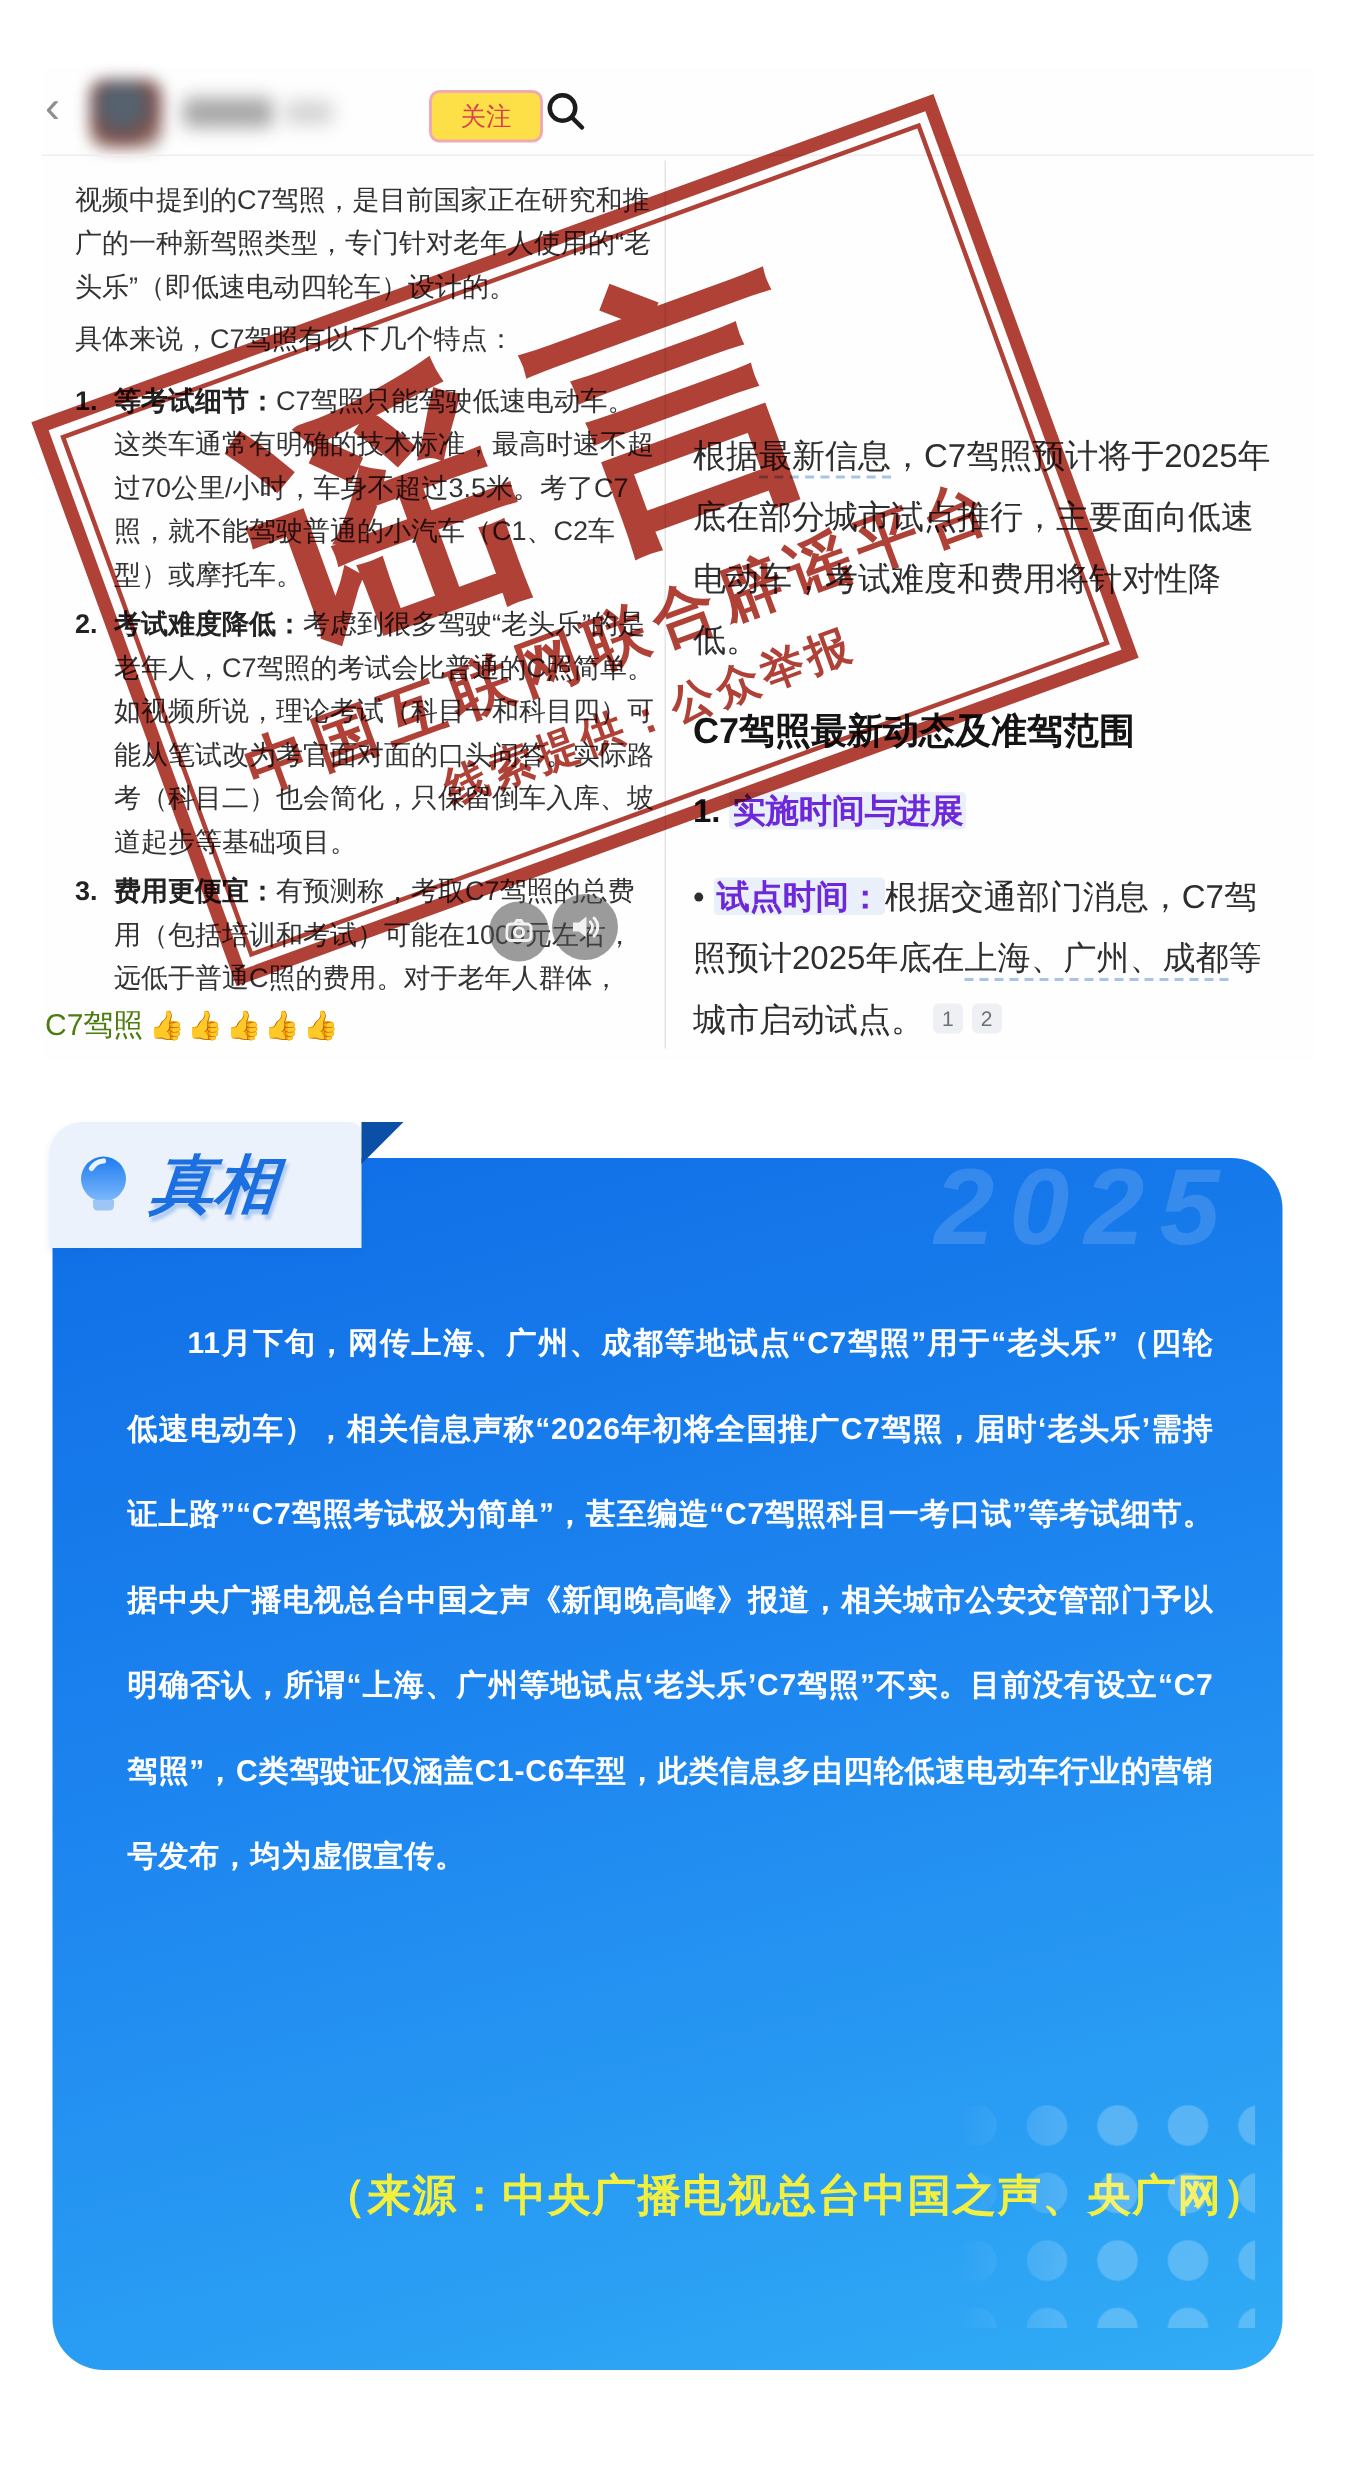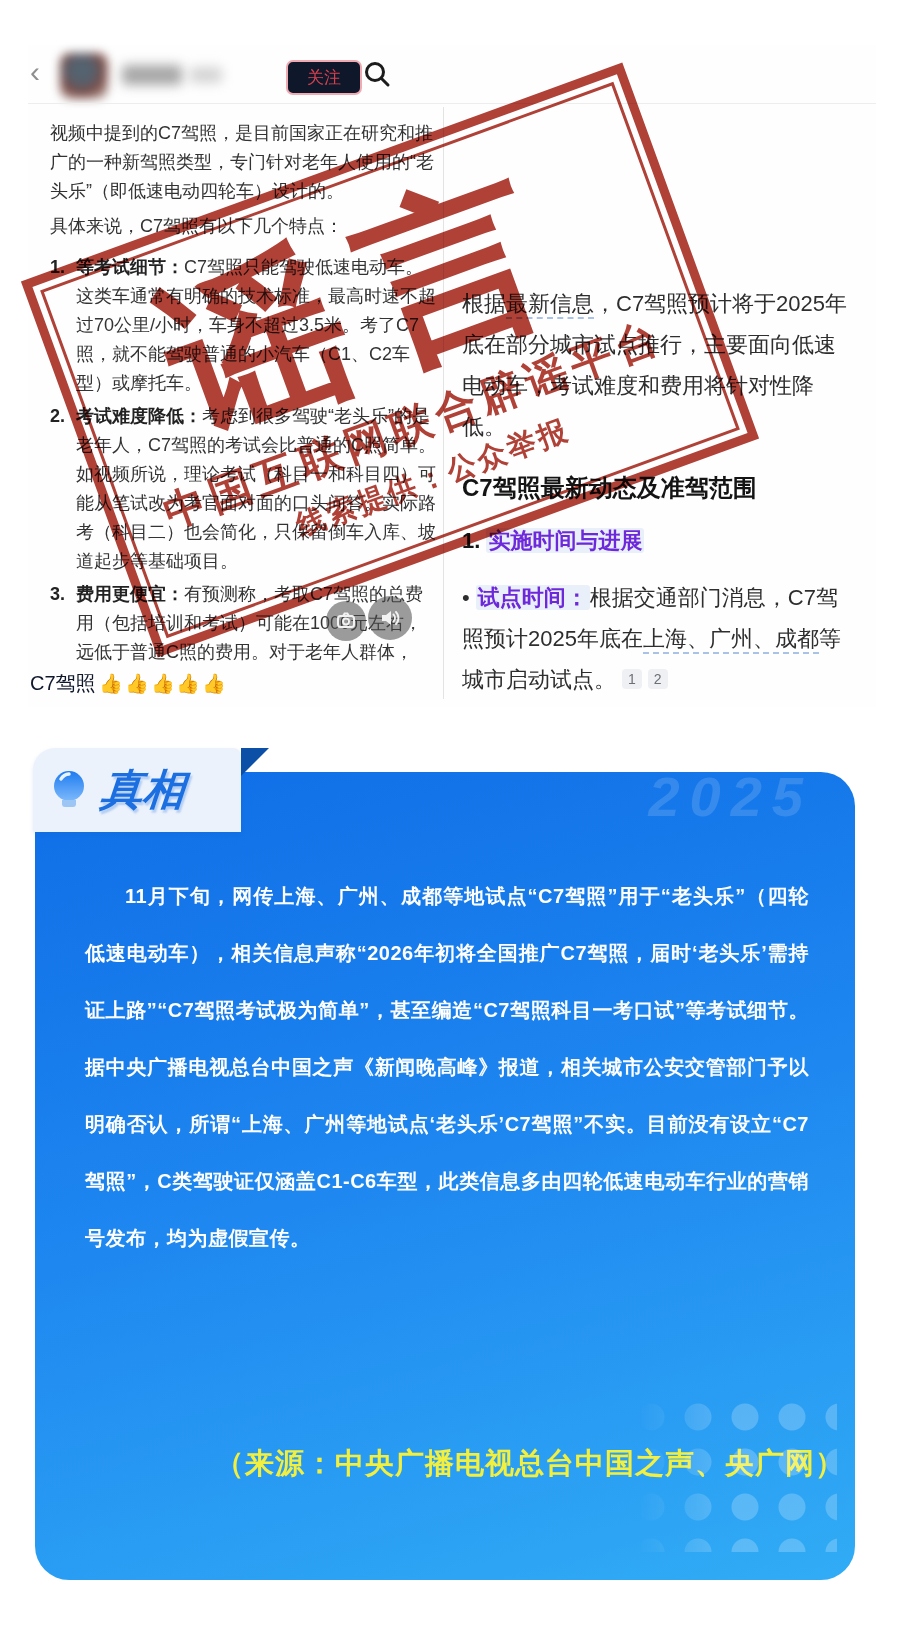--- a/index.html
+++ b/index.html
@@ -12,33 +12,33 @@
   .shot-header{position:absolute;top:6px;left:0;right:0;height:52px;}
   .back-icon{position:absolute;left:2px;top:4px;font-size:30px;color:#8f8f8f;line-height:34px;}
   .avatar{position:absolute;left:32px;top:2px;width:48px;height:46px;border-radius:10px;
     background:radial-gradient(circle at 45% 38%, #55626f 0 32%, #7c4a44 58%, #b6a49e 85%);
     filter:blur(5px);}
   .name-blur{position:absolute;left:94px;top:14px;width:60px;height:20px;background:#8a8a8a;
     filter:blur(6px);opacity:.75;border-radius:4px;}
   .name-blur2{position:absolute;left:162px;top:16px;width:32px;height:16px;background:#aaa;
     filter:blur(6px);opacity:.5;border-radius:4px;}
   .follow-btn{position:absolute;left:258px;top:9px;width:72px;height:31px;border:2px solid #f0aab2;
-    border-radius:7px;color:#d8414e;font-size:17px;line-height:31px;text-align:center;background:#0f172a;}
+    border-radius:7px;color:#d8414e;font-size:17px;line-height:31px;text-align:center;background:#fde047;}
   .search{position:absolute;left:334px;top:8px;width:30px;height:30px;}
   .shot-divider{position:absolute;top:58px;left:0;right:0;height:1px;background:#ededed;}
   .col-divider{position:absolute;left:415px;top:62px;height:592px;width:1px;background:#e3e3e3;}
 
   .col-left{position:absolute;left:22px;top:74px;width:390px;font-size:18px;line-height:29px;color:#333;}
   .col-left p{margin:0;}
   .p2{margin-top:6px !important;}
   .list{margin-top:12px;}
   .item{position:relative;padding-left:26px;margin-top:4px;}
   .item-num{position:absolute;left:0;top:0;font-weight:700;color:#222;}
   .item-title{font-weight:700;color:#222;}
-  .shot-footer{position:absolute;left:2px;top:625px;font-size:20px;color:#0f172a;}
+  .shot-footer{position:absolute;left:2px;top:625px;font-size:20px;color:#4d7c0f;}
   .thumbs{font-size:19px;letter-spacing:2px;margin-left:4px;}
 
   .col-right{position:absolute;left:434px;top:74px;width:392px;color:#2e2e2e;}
   .r-para{margin:164px 0 0 0;font-size:22px;line-height:41px;}
   .r-heading{margin:24px 0 0 0;font-size:24px;line-height:34px;font-weight:800;color:#141414;}
   .r-sub{margin:20px 0 0 0;font-size:22px;line-height:32px;font-weight:800;color:#141414;}
   .r-bullet{margin:20px 0 0 0;font-size:22px;line-height:41px;}
   .hl{background:#e9f0fa;border-radius:3px;padding:0 2px;font-weight:800;color:#6d28d9;}
   .dashed{border-bottom:2px dashed #a9c3e8;padding-bottom:1px;}
   .cite{display:inline-block;background:#eef0f4;color:#6b6f76;font-size:14px;line-height:20px;
@@ -62,21 +62,21 @@
   
   .truth-tab{position:absolute;left:33px;top:748px;width:208px;height:84px;background:#ecf2fb;
     border-radius:22px 8px 0 2px;z-index:6;display:flex;align-items:center;padding-left:16px;
     box-sizing:border-box;box-shadow:0 2px 4px rgba(30,90,180,.12);}
   .tab-fold{position:absolute;left:241px;top:748px;width:0;height:0;z-index:6;
     border-left:28px solid #0b4fa6;border-bottom:28px solid transparent;}
   .tab-label{font-size:42px;font-weight:800;font-style:italic;color:#1b6fe0;margin-left:12px;
     transform:skewX(-5deg);text-shadow:2px 3px 2px rgba(27,111,224,.28);}
   .truth-card{position:absolute;left:35px;top:772px;width:820px;height:808px;border-radius:34px;
     background:linear-gradient(165deg,#0f6de6 0%,#1e87f0 48%,#31acf5 100%);overflow:hidden;z-index:5;}
-  .watermark{position:absolute;top:-8px;right:42px;font-size:56px;font-weight:800;font-style:italic;
+  .watermark{position:absolute;top:-8px;right:32px;font-size:72px;font-weight:800;font-style:italic;
     color:rgba(255,255,255,.14);letter-spacing:10px;}
   .card-body{position:absolute;left:50px;right:46px;top:96px;font-size:20px;font-weight:700;
     color:#ffffff;line-height:57px;text-align:justify;text-indent:2em;letter-spacing:.5px;margin:0;}
   .card-source{position:absolute;left:0;right:0;top:672px;text-align:center;padding-left:170px;
     box-sizing:border-box;font-size:29px;font-weight:700;color:#f2ef3f;letter-spacing:1px;}
   .card-dots{position:absolute;right:18px;bottom:28px;width:200px;height:150px;
     background-image:radial-gradient(circle at 14px 15px, rgba(255,255,255,.22) 13px, rgba(255,255,255,0) 14px);
     background-size:47px 45px;
     -webkit-mask-image:linear-gradient(to left,#000 55%,transparent);
     mask-image:linear-gradient(to left,#000 55%,transparent);}

